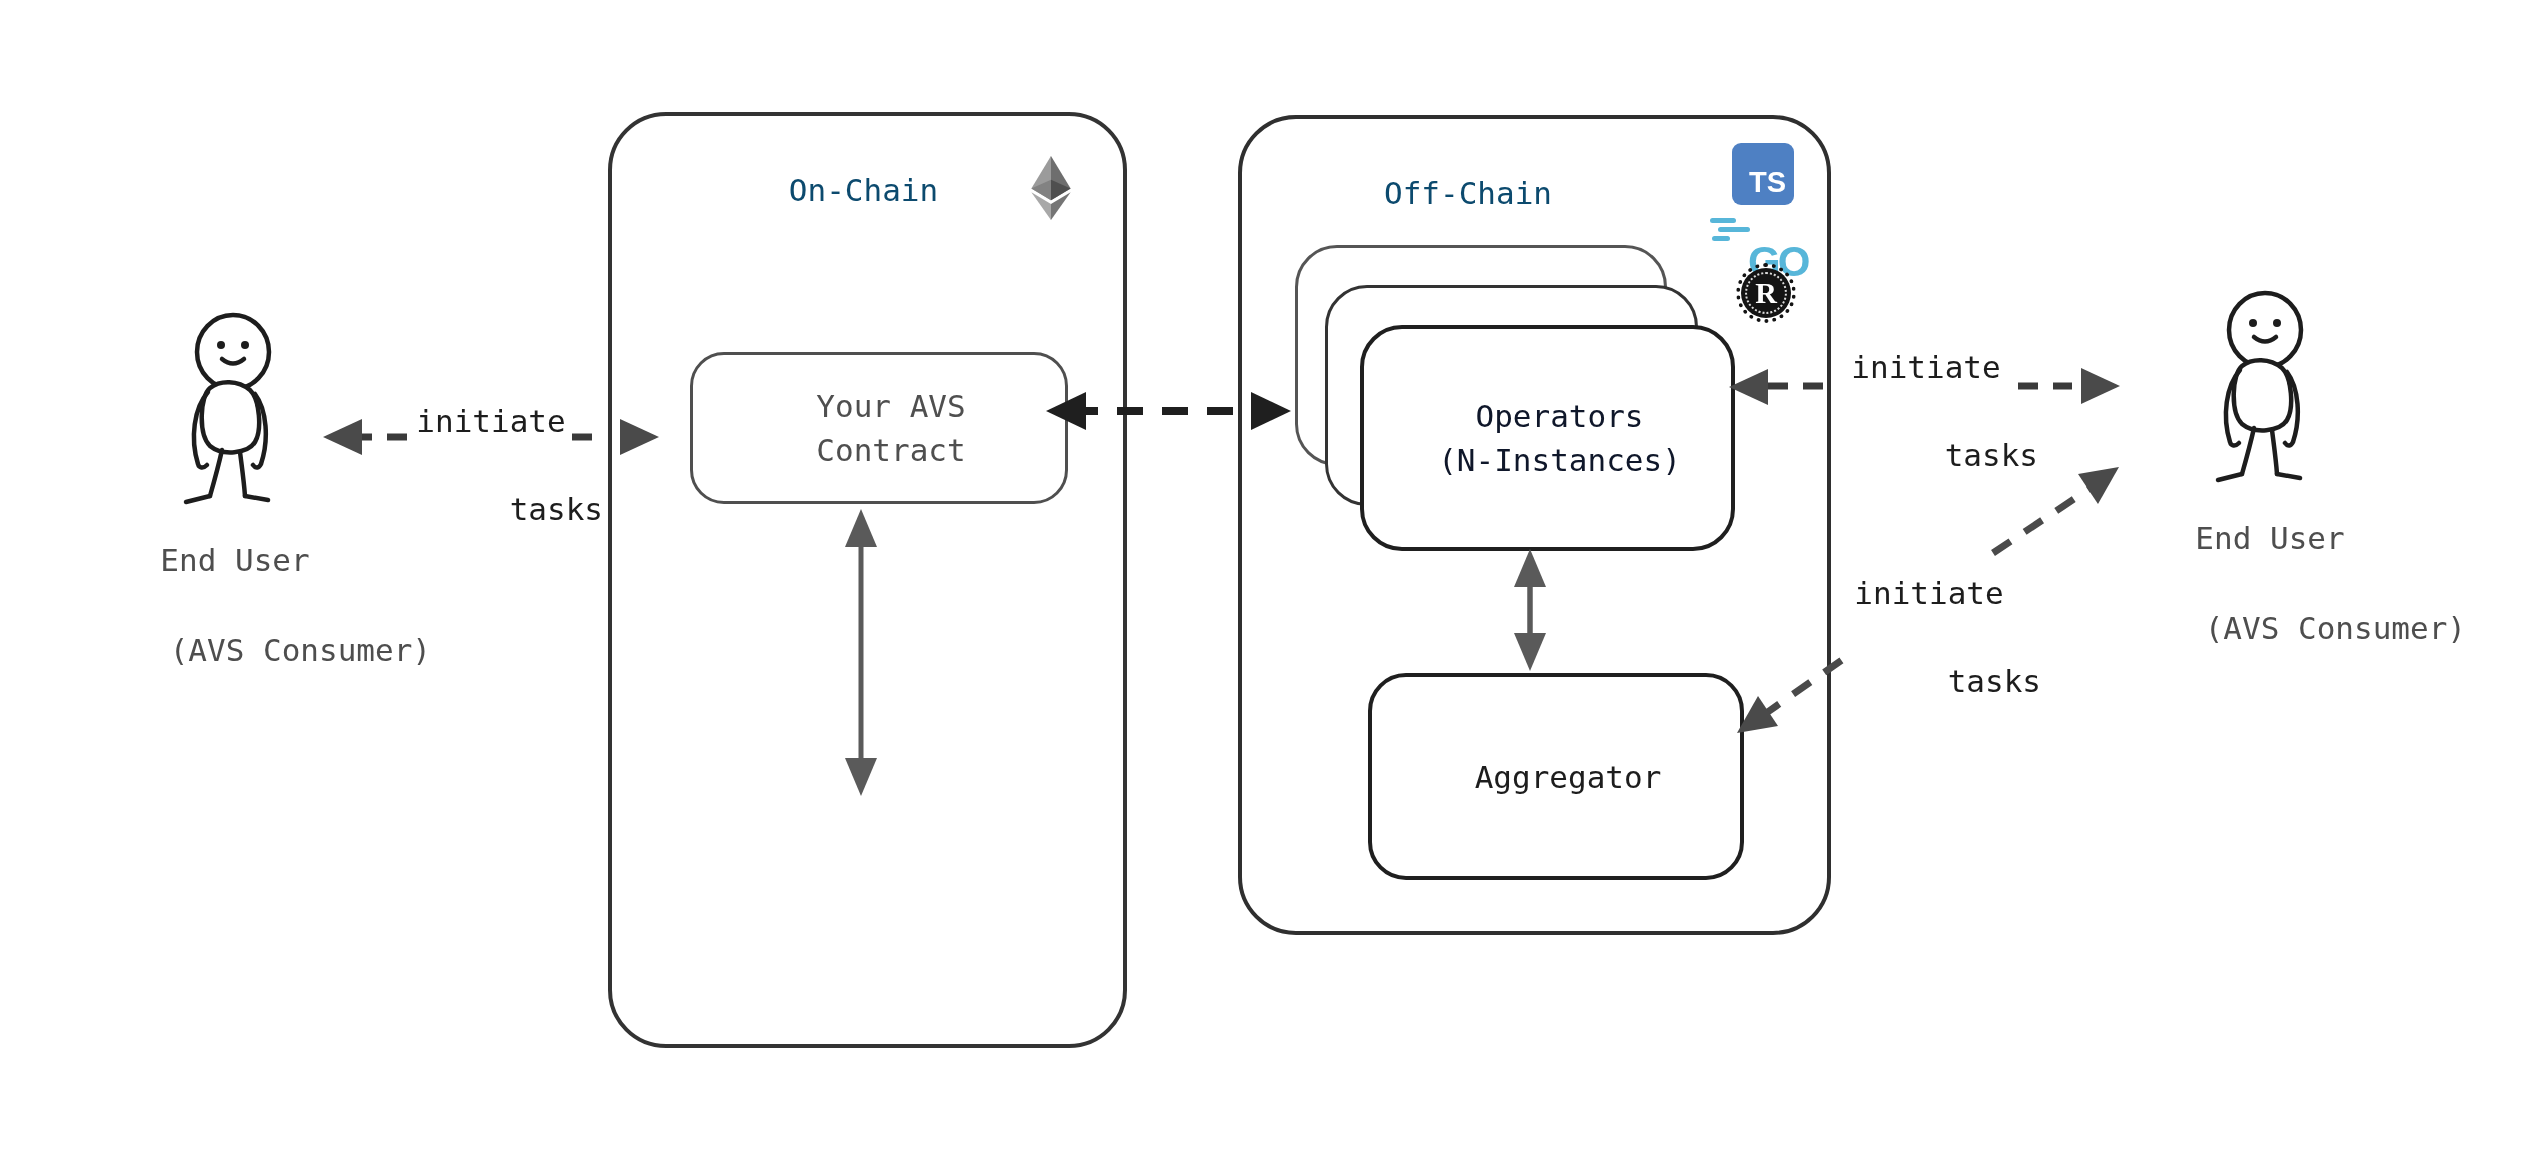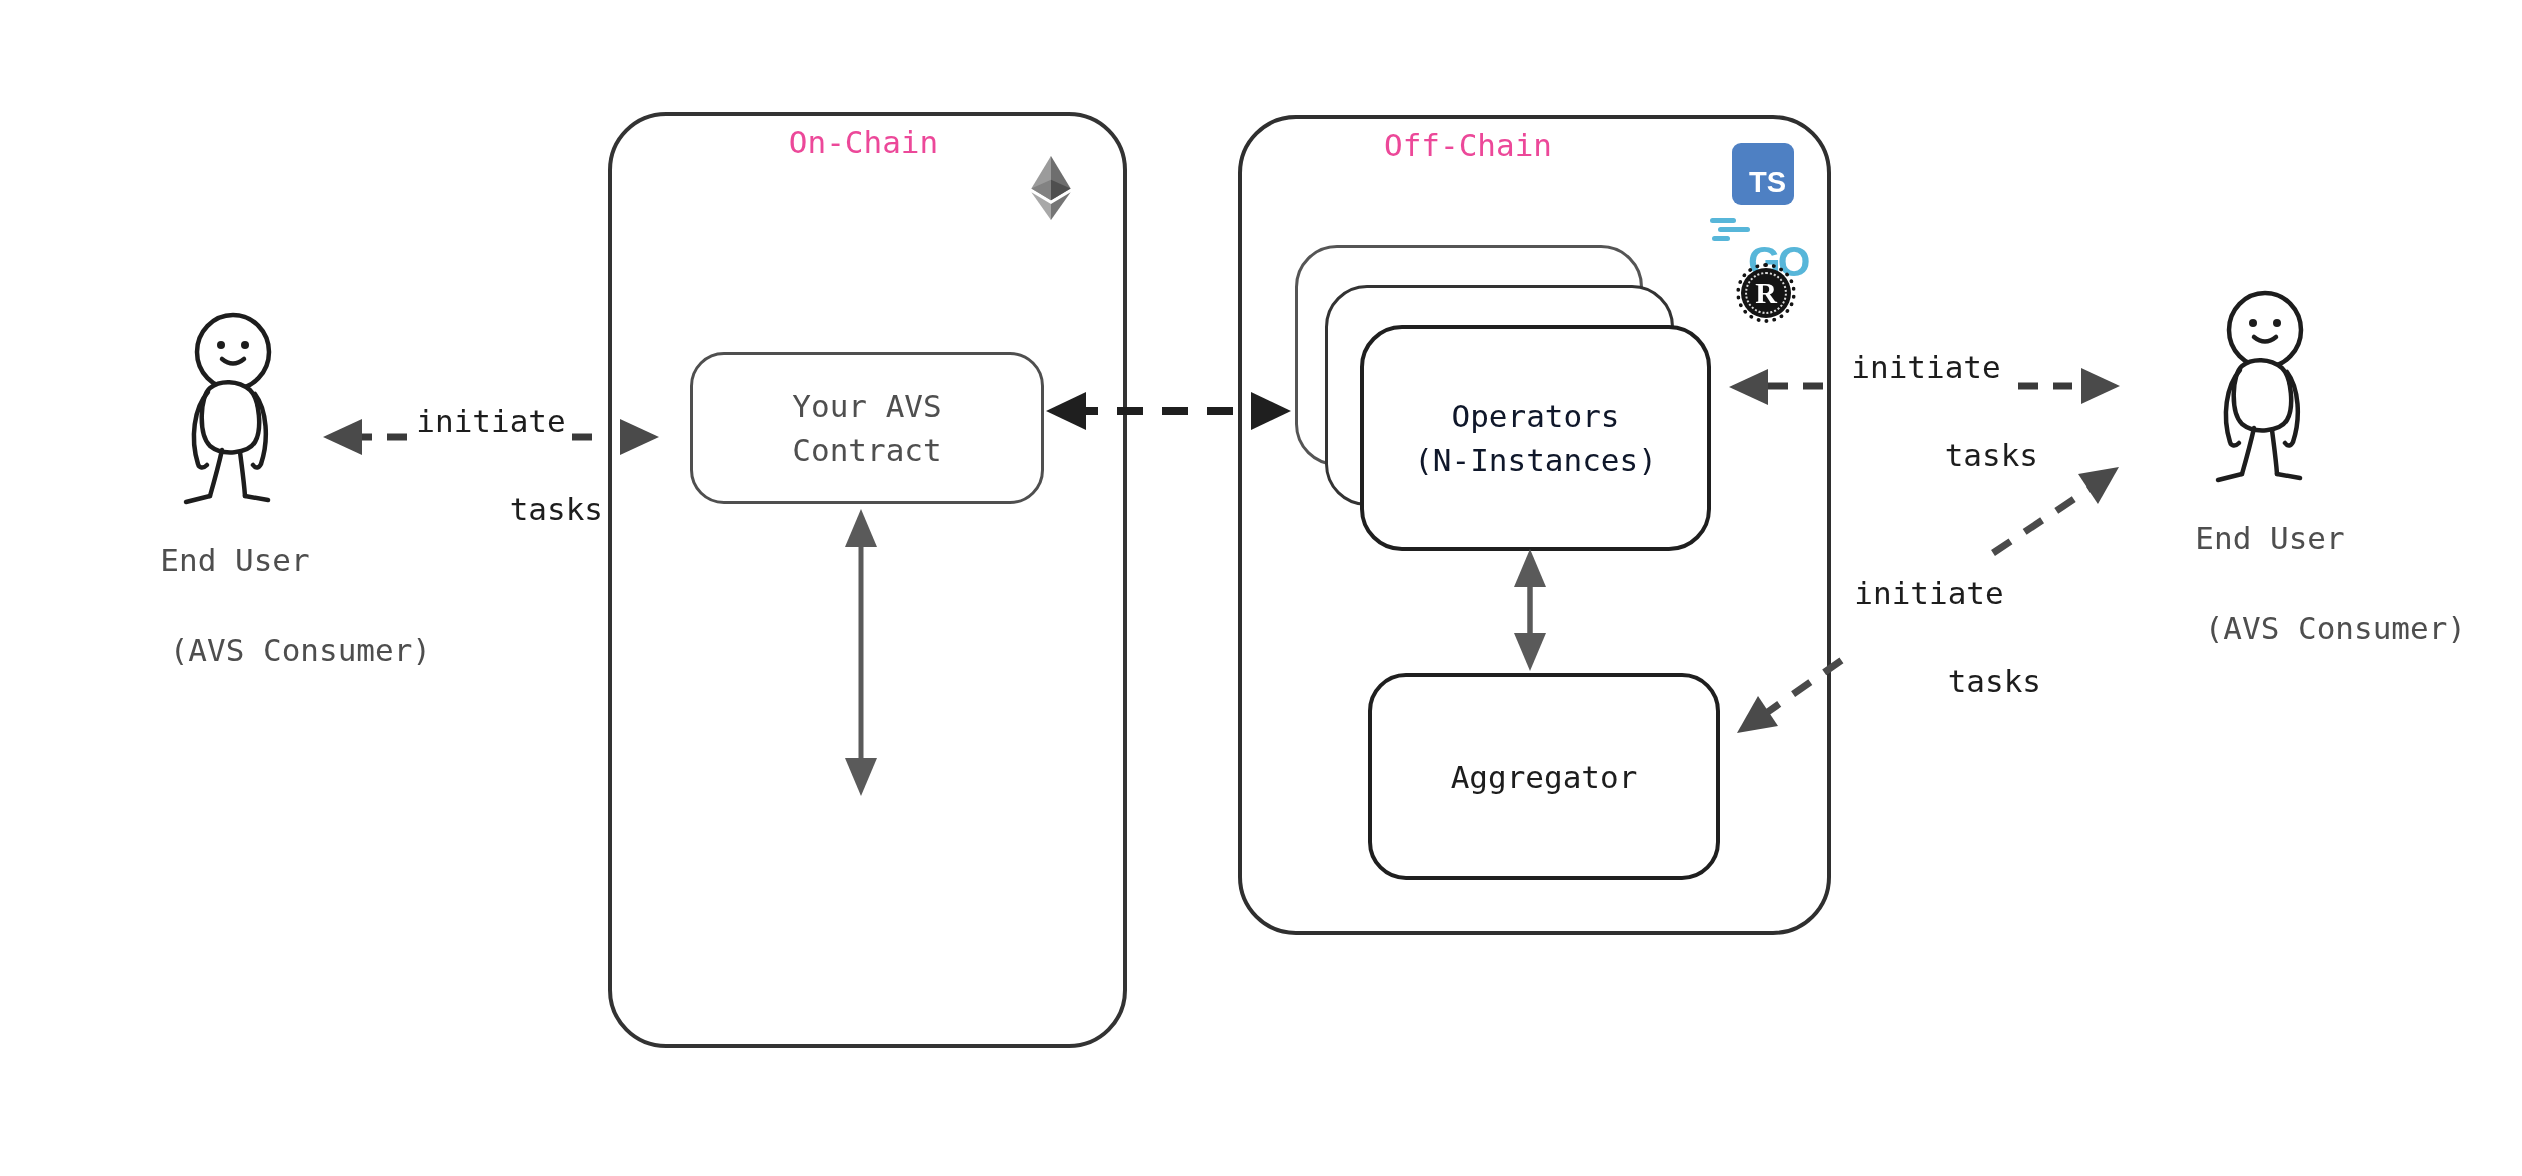--- a/index.html
+++ b/index.html
@@ -7,28 +7,28 @@
     position:relative; width:2522px; height:1176px; background:#ffffff;
     font-family:"DejaVu Sans Mono", monospace; overflow:hidden;
   }
   .abs { position:absolute; }
 
   
   .container {
     position:absolute; border:4px solid #333333; border-radius:58px; background:transparent;
   }
   .container-title {
-    position:absolute; text-align:center; font-size:31px; color:#ec4899; letter-spacing:0px;
+    position:absolute; text-align:center; font-size:31px; color:#0c4a6e; letter-spacing:0px;margin-top:48px;
   }
 
   
   .node {
     position:absolute; background:#ffffff; display:flex; flex-direction:column;
     align-items:center; justify-content:center; text-align:center;
-    font-size:31px; line-height:44px;
+    font-size:31px; line-height:44px;padding-left:24px;
   }
   .avs-box      { left:690px;  top:352px; width:348px; height:146px; border:3px solid #4f4f4f; border-radius:34px; color:#4f4f4f; }
   .eigen-box    { left:708px;  top:802px; width:327px; height:155px; border:3.5px solid #383838; border-radius:34px; color:#262626; }
   .op-back      { left:1295px; top:245px; width:342px; height:215px; border:3px solid #555555; border-radius:42px; }
   .op-middle    { left:1325px; top:285px; width:343px; height:215px; border:3.5px solid #333333; border-radius:42px; }
   .op-front     { left:1360px; top:325px; width:343px; height:218px; border:4px solid #1f1f1f; border-radius:42px; color:#0f172a; }
   .aggregator   { left:1368px; top:673px; width:344px; height:199px; border:4px solid #1f1f1f; border-radius:38px; color:#1d1d1d; }
 
   
   .txt2 {

